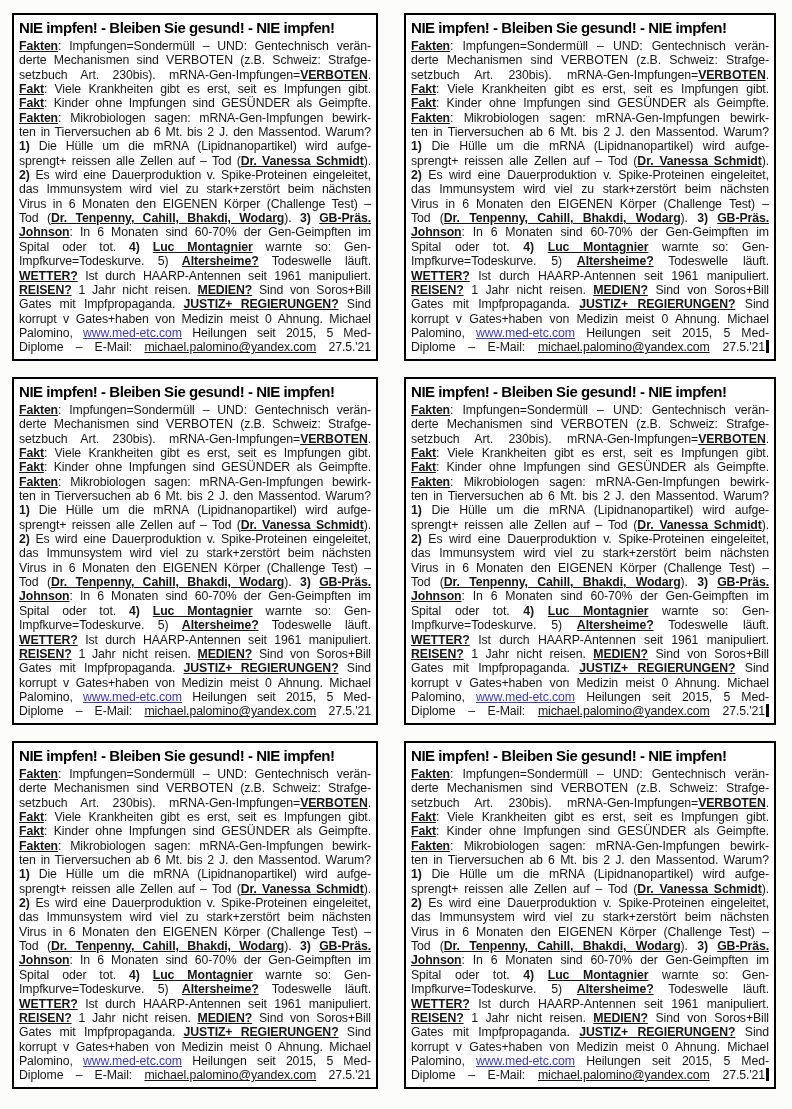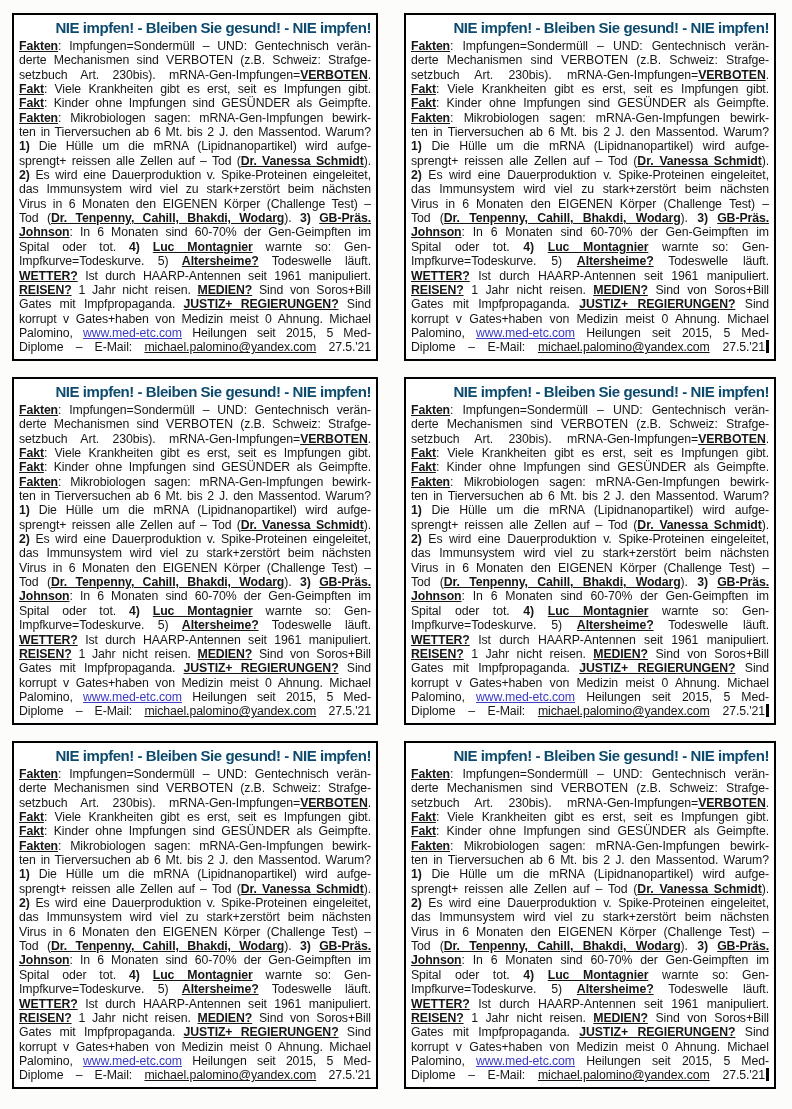--- a/index.html
+++ b/index.html
@@ -30,23 +30,23 @@
     border: 2px solid var(--border-color);
     background: #ffffff;
     padding: 1px 5px 2px 5px;
     overflow: hidden;
   }
   .title {
     font-weight: bold;
     font-size: 15px;
     line-height: 23px;
     letter-spacing: -0.45px;
-    text-align: right;
+    text-align: left;
     white-space: nowrap;
-    color: #0c4a6e;
+    color: #000000;
   }
   .line {
     font-size: 12.3px;
     line-height: 14.35px;
     letter-spacing: -0.1px;
     text-align: justify;
     text-align-last: justify;
   }
   .b { font-weight: bold; }
   .u { text-decoration: underline; }

